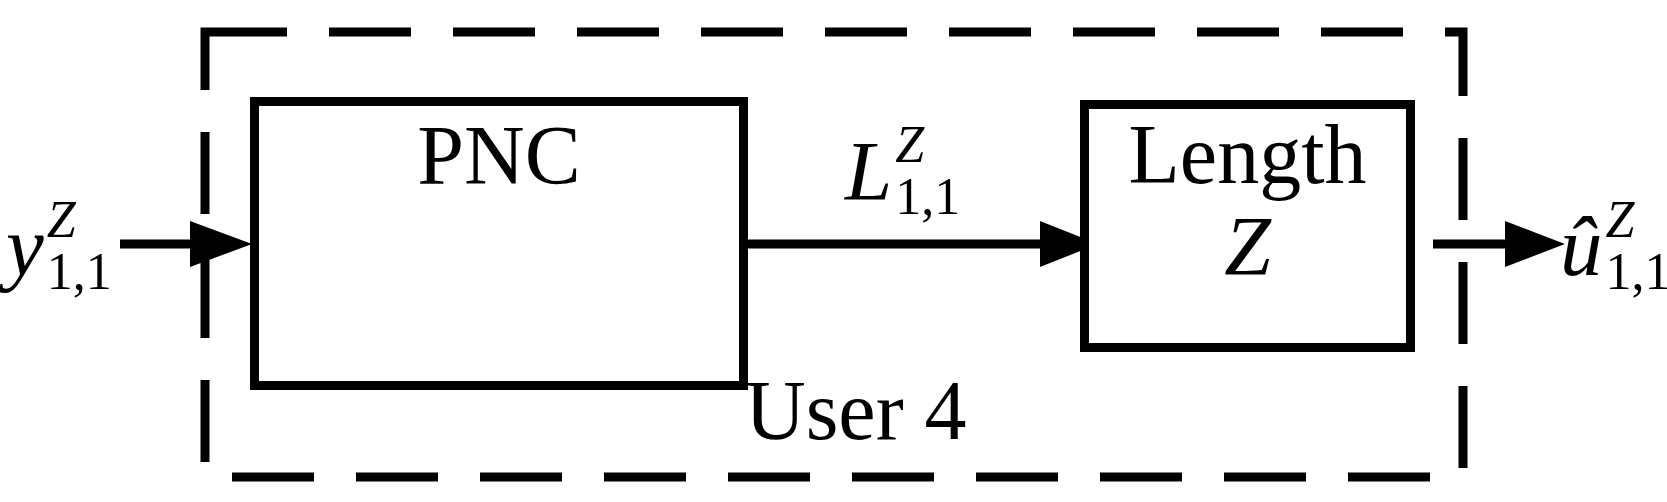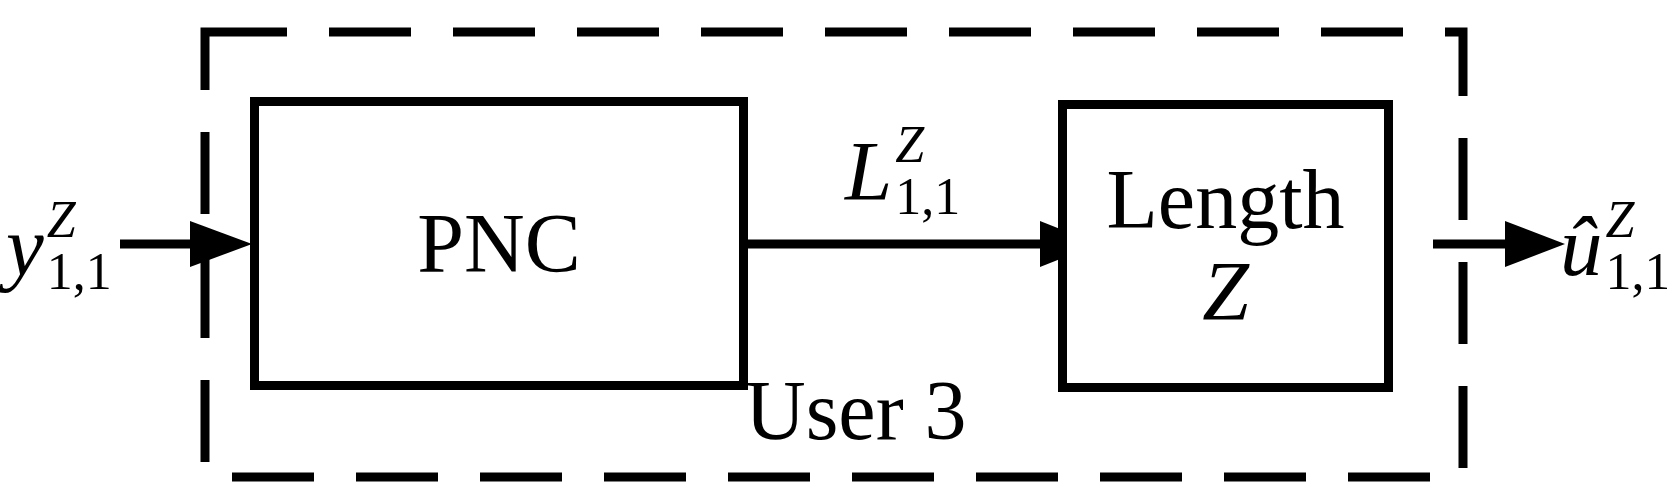--- a/index.html
+++ b/index.html
@@ -22,35 +22,34 @@
     top: 0;
     width: 1667px;
     height: 502px;
   }
   .box {
     position: absolute;
     border: 9px solid #000000;
     box-sizing: border-box;
     background: #ffffff;
     display: flex;
-    align-items: center;
     justify-content: center;
     text-align: center;
   }
   .box-pnc {
     left: 250px;
     top: 97px;
     width: 498px;
     height: 293px;
   }
   .box-decoder {
-    left: 1058px;
+    left: 1080px;
     top: 100px;
     width: 335px;
-    height: 292px;
+    height: 252px;
   }
   .box-text {
     font-size: 84px;
   }
   .box-pnc .box-text { line-height: 100px; }
   .box-decoder .box-text { line-height: 92px; }
   .italic { font-style: italic; }
   .math {
     position: absolute;
     display: flex;
@@ -134,15 +133,15 @@
   </div>
 
   <div class="math label-output">
     <span class="base">û</span>
     <span class="scripts">
         <span class="sup">Z</span>
         <span class="sub">1,1</span>
       </span>
   </div>
 
-  <div class="user-label">User 3</div>
+  <div class="user-label">User 4</div>
 
 </div>
 
 </body></html>

